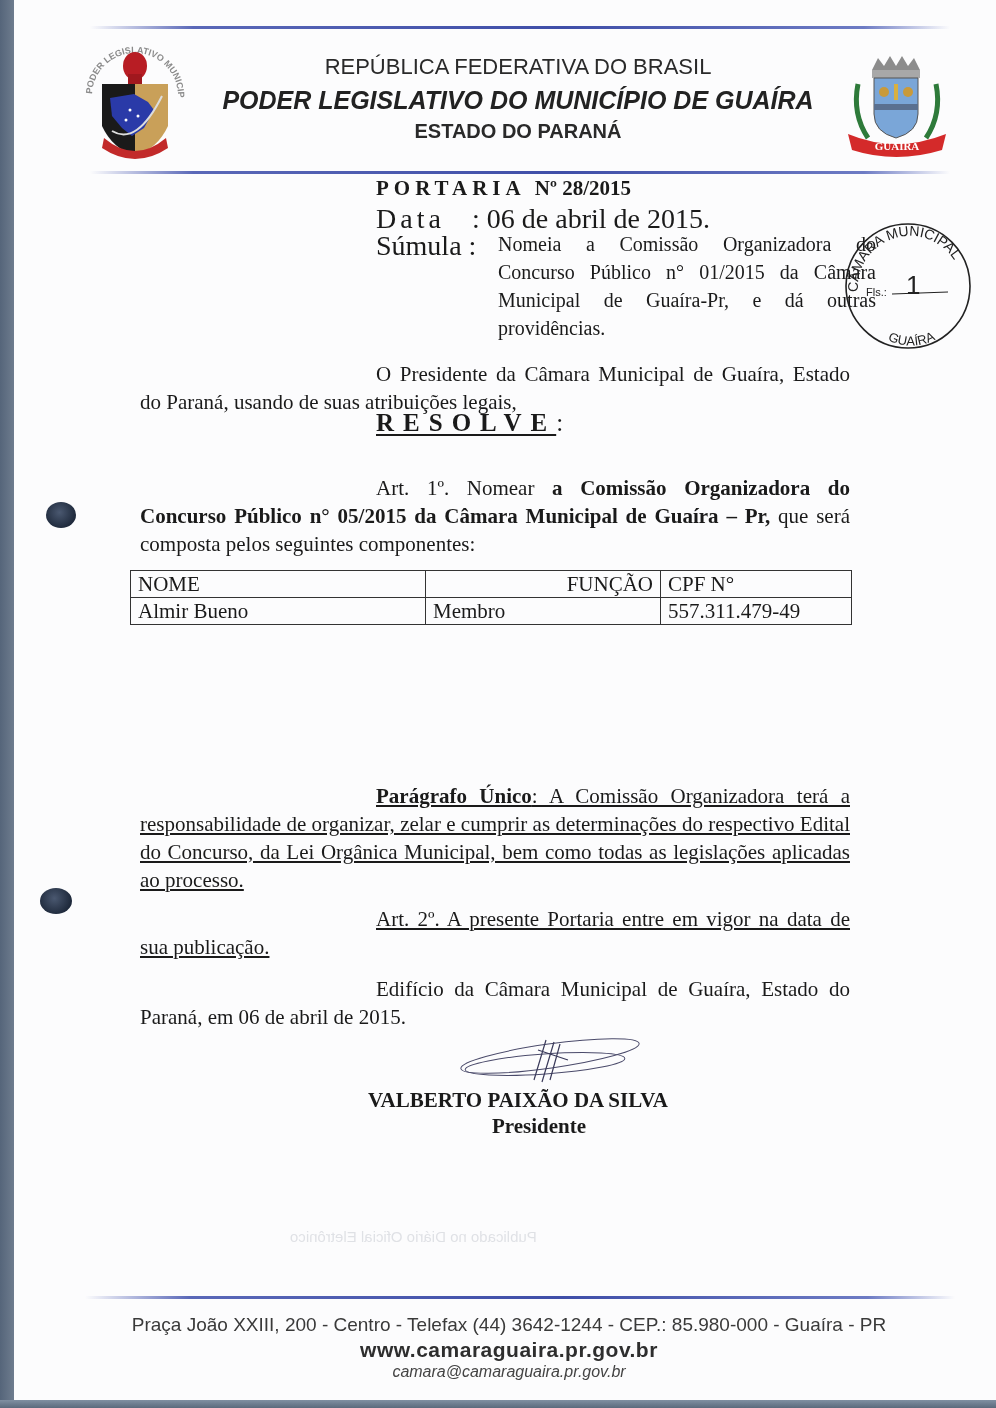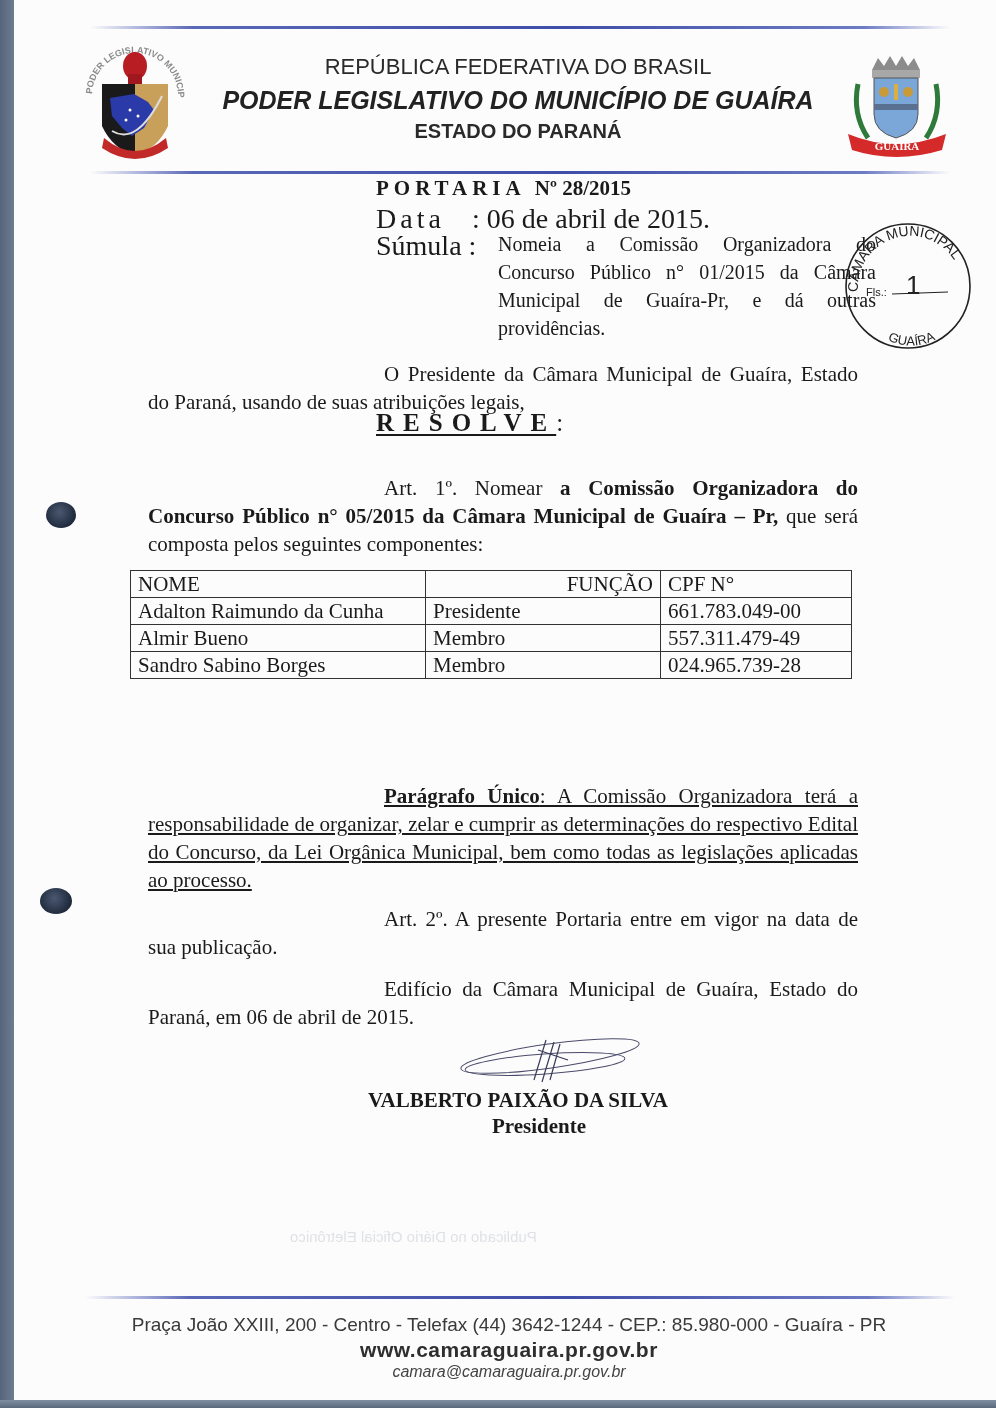--- a/index.html
+++ b/index.html
@@ -25,28 +25,28 @@
   .portaria-title .num { letter-spacing:0; }
   .meta-line { position:absolute; font-size:28px; }
   .data-label { left:376px; top:203px; letter-spacing:4px; }
   .data-value { left:472px; top:203px; }
   .sumula-label { left:376px; top:230px; }
   .sumula-text { position:absolute; left:470px; top:230px; width:378px; font-size:20px; line-height:28px; text-align:justify;margin-left:28px; }
 
   .stamp { position:absolute; left:836px; top:212px; width:144px; height:144px; }
 
   .para { position:absolute; left:140px; width:710px; font-size:21px; line-height:28px; text-align:justify; text-align-last:left; }
-  .indent { text-indent:236px;margin-left:8px; }
+  .indent { text-indent:236px; }
   .p1 { top:360px; }
   .resolve { position:absolute; left:376px; top:409px; font-size:25px; font-weight:bold; letter-spacing:9px; }
   .resolve u { text-decoration:underline; text-underline-offset:3px; }
   .resolve .colon { font-weight:normal; letter-spacing:0; }
   .p2 { top:474px; }
   .p3 { top:782px;text-decoration:underline; }
-  .p4 { top:905px; }
+  .p4 { top:905px;text-decoration:underline; }
   .p5 { top:975px; }
   b { font-weight:bold; }
 
   table.members { position:absolute; left:130px; top:570px; width:722px; border-collapse:collapse; font-size:21px; }
   table.members td, table.members th { border:1.5px solid #333; padding:0 7px; height:26px; font-weight:normal; text-align:left; line-height:25px; }
   table.members .c1 { width:280px; }
   table.members .c2 { width:220px;text-align:right; }
 
   .signature { position:absolute; left:450px; top:1030px; width:200px; height:60px; }
   .signer-name { position:absolute; left:0; width:1036px; top:1088px; text-align:center; font-size:21px; font-weight:bold; }
@@ -138,33 +138,23 @@
 <div class="para indent p2"><span>Art. 1º.  Nomear </span><b>a Comissão Organizadora do Concurso Público n° 05/2015 da Câmara Municipal de Guaíra – Pr,</b><span> que será composta pelos seguintes componentes:</span></div>
 
 <table class="members">
   <tbody>
       <tr>
     <th class="c1">NOME</th>
     <th class="c2">FUNÇÃO</th>
     <th>CPF N°</th>
   </tr>
   <tr>
-    <td>Adalton Raimundo da Cunha</td>
-    <td>Presidente</td>
-    <td>661.783.049-00</td>
-  </tr>
-  <tr>
     <td>Almir Bueno</td>
     <td>Membro</td>
     <td>557.311.479-49</td>
-  </tr>
-  <tr>
-    <td>Sandro Sabino Borges</td>
-    <td>Membro</td>
-    <td>024.965.739-28</td>
   </tr>
 </tbody>
   </table>
 
 <div class="para indent p3"><b>Parágrafo Único</b><span>: A Comissão Organizadora terá a responsabilidade de organizar, zelar e cumprir as determinações do respectivo Edital do Concurso, da Lei Orgânica Municipal, bem como todas as legislações aplicadas ao processo.</span></div>
 
 <div class="para indent p4">Art. 2º. A presente Portaria entre em vigor na data de sua publicação.</div>
 
 <div class="para indent p5">Edifício da Câmara Municipal de Guaíra, Estado do Paraná, em 06 de abril de 2015.</div>
 

